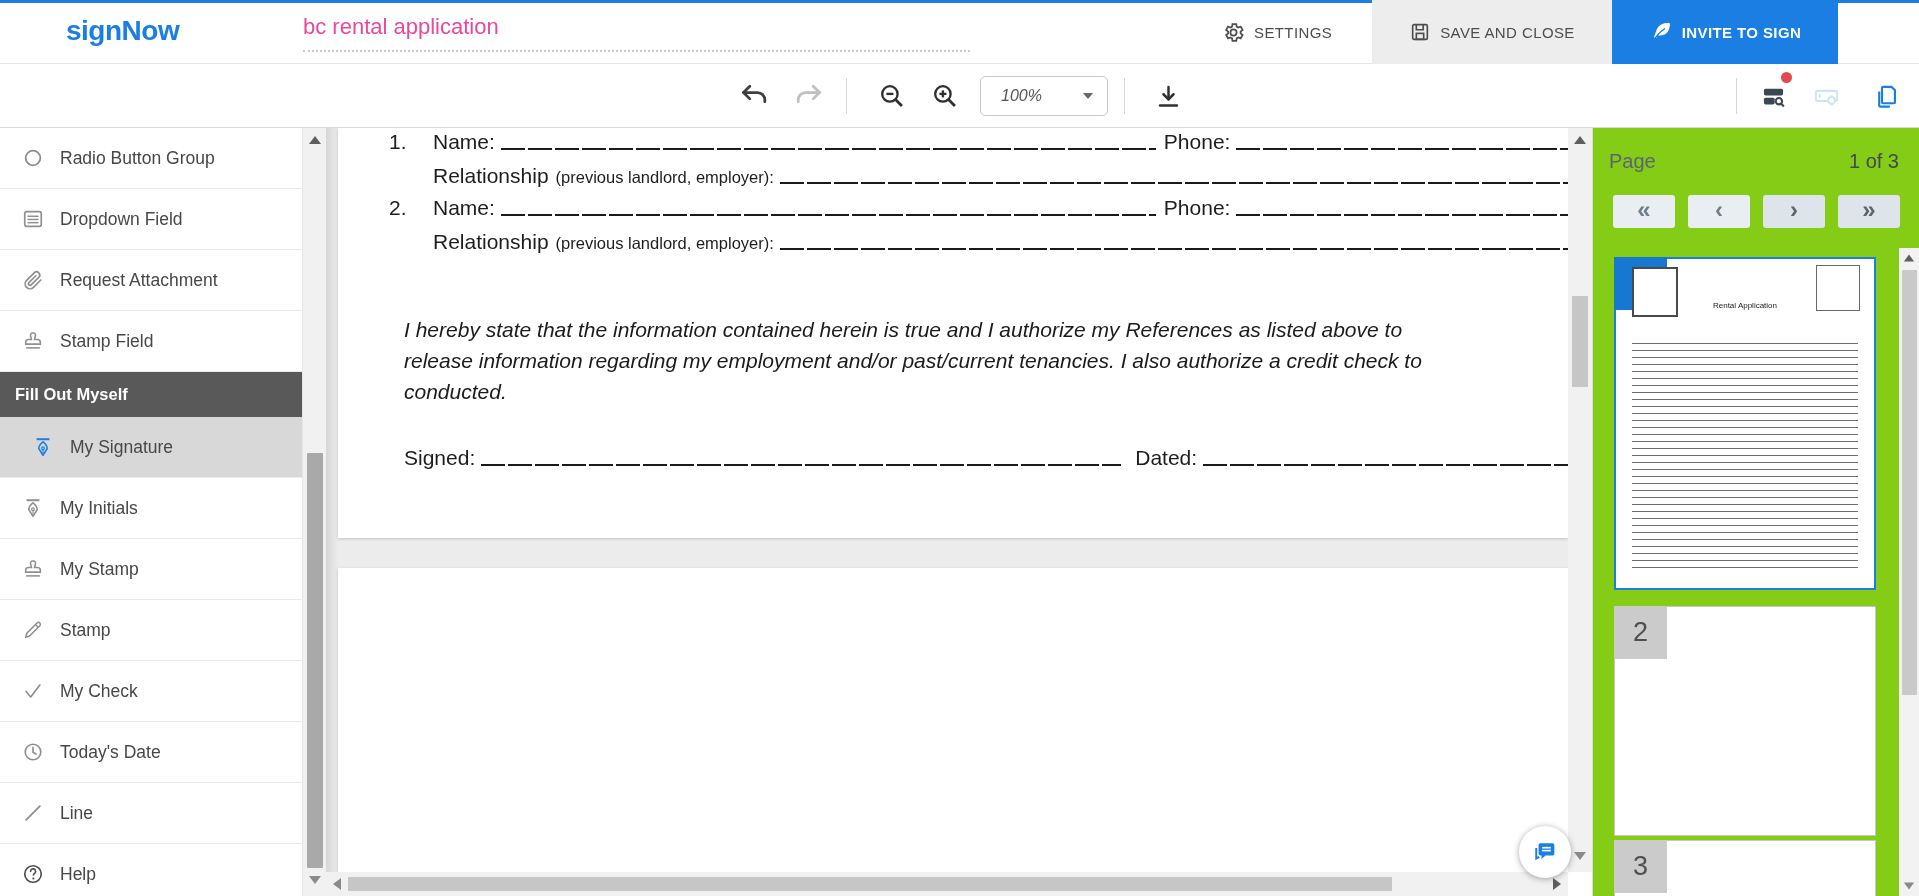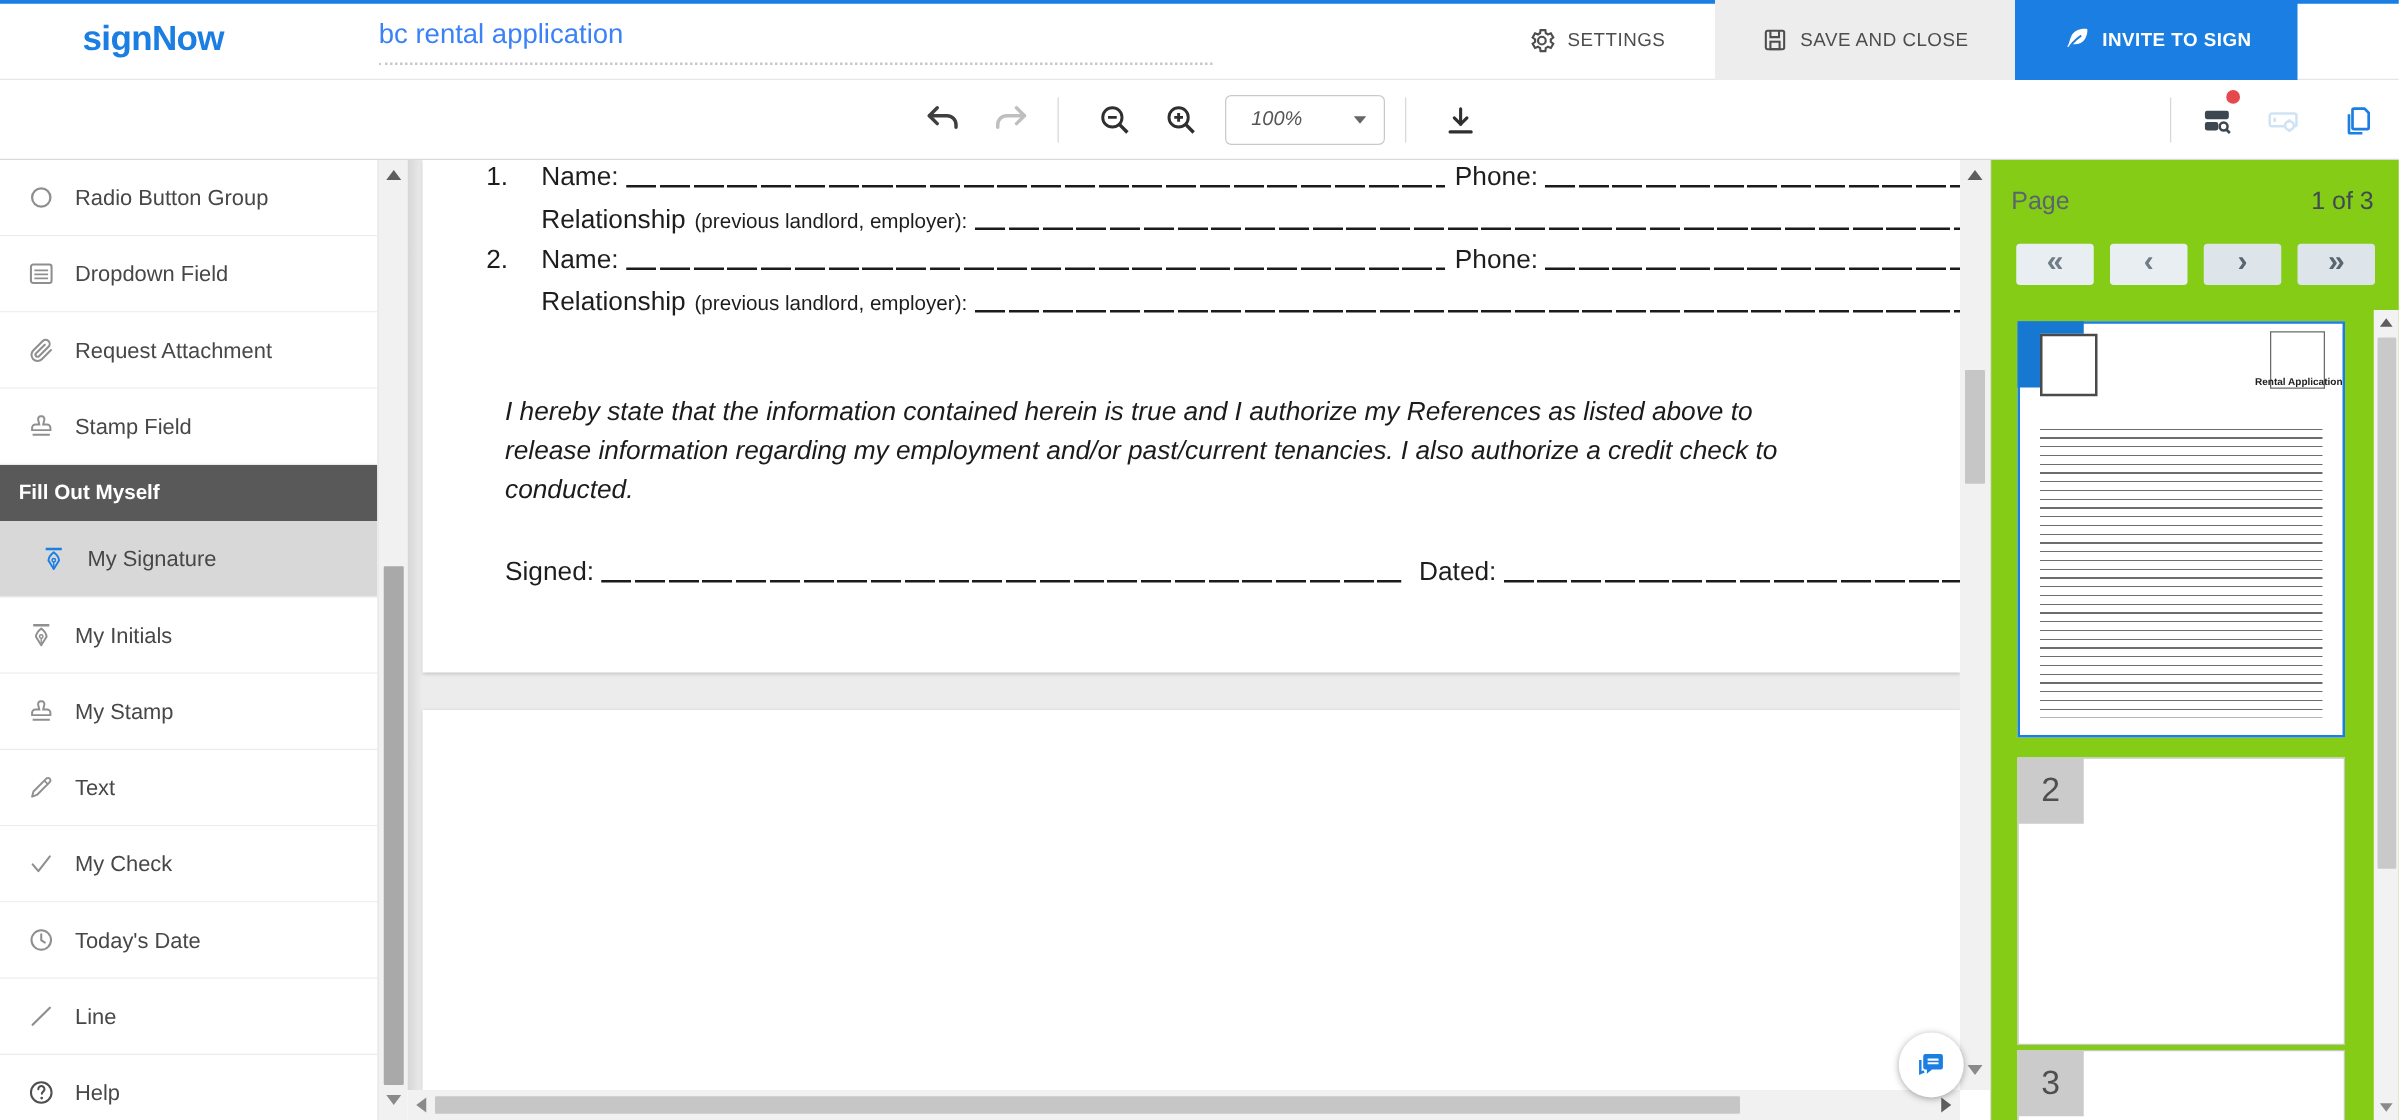--- a/index.html
+++ b/index.html
@@ -6,21 +6,21 @@
   html,body { width:1919px; height:896px; overflow:hidden;
     font-family:"Liberation Sans", sans-serif; background:#fff; }
 
   
   #header { position:absolute; left:0; top:0; width:1919px; height:64px;
     background:#fff; border-bottom:1px solid #e6e6e6; z-index:20; }
   #topstrip { position:absolute; left:0; top:0; width:100%; height:3px; background:#1a7ee2; }
   #logo { position:absolute; left:66px; top:15px; font-size:28px; font-weight:bold;
     color:#1a7ee2; letter-spacing:-0.5px; }
   #doc-title { position:absolute; left:303px; top:14px; width:667px; height:38px;
-    font-size:22px; color:#3b82f6; border-bottom:2px dotted #c9c9c9; }
+    font-size:22px; color:#ec4899; border-bottom:2px dotted #c9c9c9; }
   .hbtn { position:absolute; top:0; height:64px; display:flex; align-items:center;
     gap:9px; font-size:15px; letter-spacing:0.4px; color:#4d4d4d; cursor:pointer; }
   #btn-settings { left:1208px; padding:0 14px; }
   #btn-save { left:1372px; width:240px; justify-content:center; background:#ededed; }
   #btn-invite { left:1612px; width:226px; justify-content:center; background:#1a7ee2;
     color:#fff; font-weight:bold; }
 
   
   #toolbar { position:absolute; left:0; top:64px; width:1919px; height:64px;
     background:#fff; border-bottom:1px solid #d9d9d9; z-index:19;font-style:italic; }
@@ -105,22 +105,22 @@
     font-size:24px; font-weight:bold; cursor:pointer; line-height:1; padding-bottom:4px; }
   .navbtn:nth-child(3), .navbtn:nth-child(4) { background:#dde4ea; color:#59656f; }
   .thumb { position:absolute; left:21px; width:262px; background:#fff; cursor:pointer; }
   #thumb-1 { top:129px; height:333px; border:2px solid #1a7ee2; }
   #thumb-2 { top:478px; height:230px; border:1px solid #c6c6c6; }
   #thumb-3 { top:712px; height:200px; border:1px solid #c6c6c6; }
   .badge { position:absolute; left:-2px; top:-2px; width:53px; height:53px;
     display:flex; align-items:center; justify-content:center; font-size:27px; }
   .badge.sel { background:#1778d2; color:#fff; }
   .badge.dim { background:#cbcbcb; color:#4f4f4f; left:-1px; top:-1px; }
-  .mini-title { position:absolute; left:0; right:0; top:42px; text-align:right;
-    font-size:8px; font-weight:bold; color:#222; }
+  .mini-title { position:absolute; left:0; right:0; top:42px; text-align:center;
+    font-size:8px; font-weight:normal; color:#222; }
   .mini-box-l { position:absolute; left:16px; top:8px; width:46px; height:50px; border:2px solid #4a4a4a; background:#fff; }
   .mini-box-r { position:absolute; right:14px; top:6px; width:44px; height:46px; border:1px solid #6a6a6a; background:#fff; }
   .mini-lines { position:absolute; left:16px; right:16px; top:78px; bottom:14px;
     background:repeating-linear-gradient(to bottom, rgba(0,0,0,0) 0 6px, #3c3c3c 6px 7px); opacity:0.75; }
   #panel-scroll { left:306px; top:120px; width:21px; height:648px; background:#f2f2f2; }
   #panel-scroll .sthumb { left:3px; width:15px; top:22px; height:425px; background:#c9c9c9; }
 
   svg { display:block; }
 </style>
 </head>
@@ -301,21 +301,21 @@
       </span>
       <span>My Stamp</span>
     </div>
     <div class="side-item">
       <span class="icn">
         <svg width="22" height="22" viewBox="0 0 24 24">
           <path d="M4 20l1.2-4.5L16.4 4.3a2.1 2.1 0 013 3L8.2 18.5 4 20z" fill="none" stroke="currentColor" stroke-width="1.7" stroke-linejoin="round"></path>
           <line x1="14.7" y1="6" x2="17.7" y2="9" stroke="currentColor" stroke-width="1.4"></line>
         </svg>
       </span>
-      <span>Text</span>
+      <span>Stamp</span>
     </div>
     <div class="side-item">
       <span class="icn">
         <svg width="22" height="22" viewBox="0 0 24 24">
           <path d="M4.5 12.5l5 6L19.5 5.5" fill="none" stroke="currentColor" stroke-width="1.8" stroke-linecap="round" stroke-linejoin="round"></path>
         </svg>
       </span>
       <span>My Check</span>
     </div>
     <div class="side-item">

